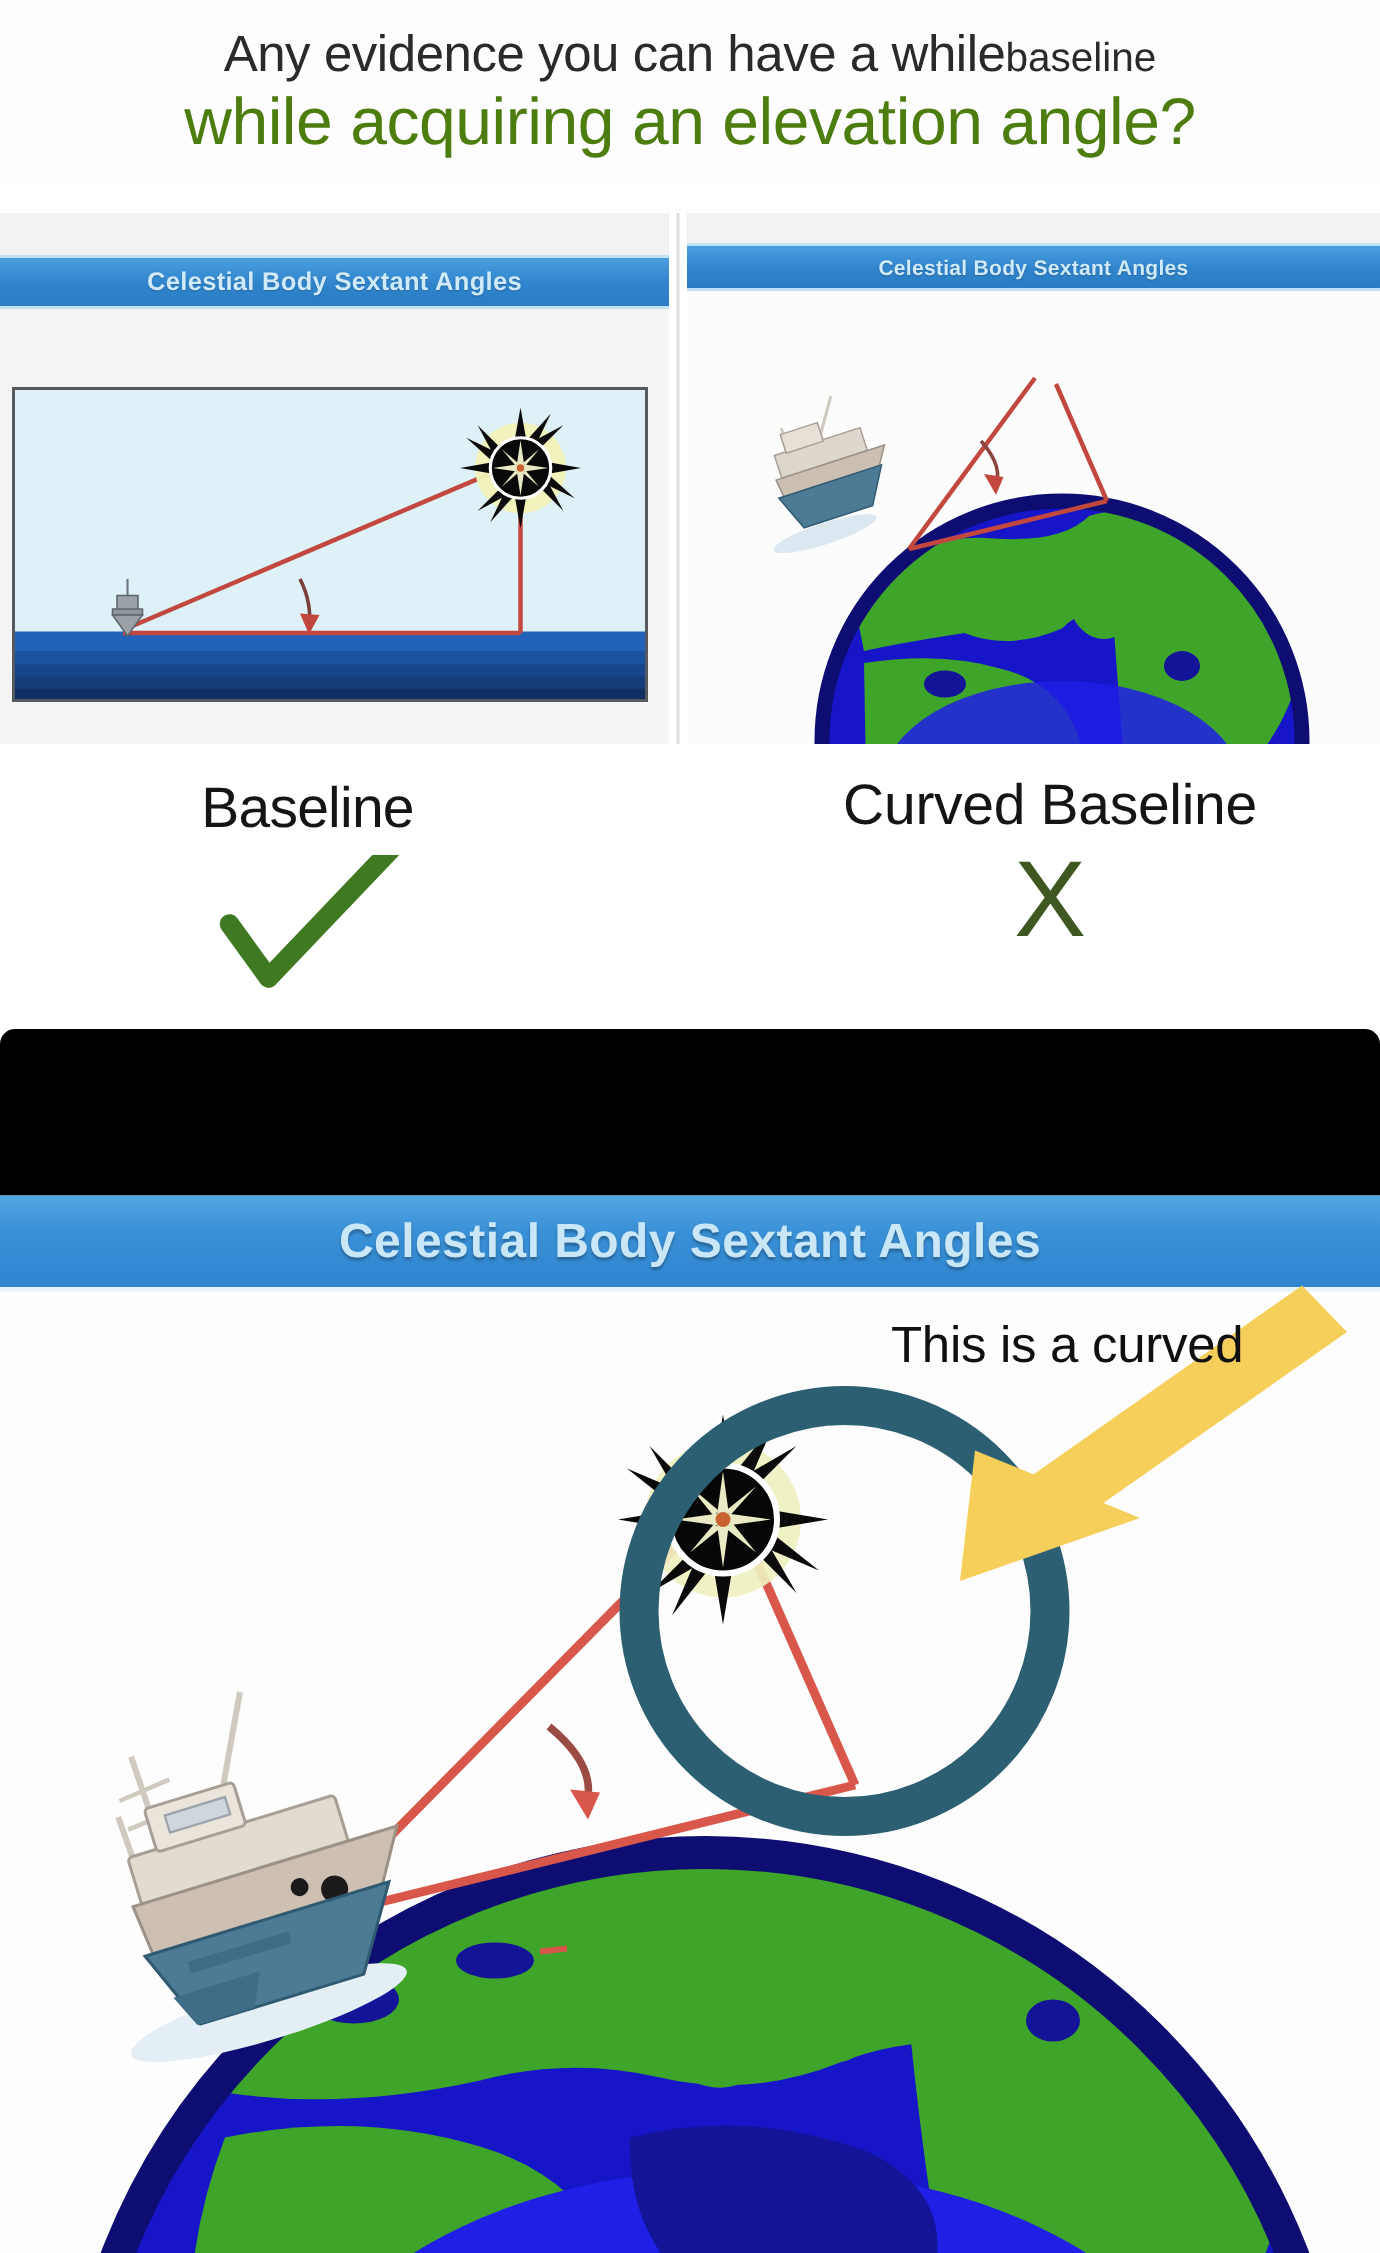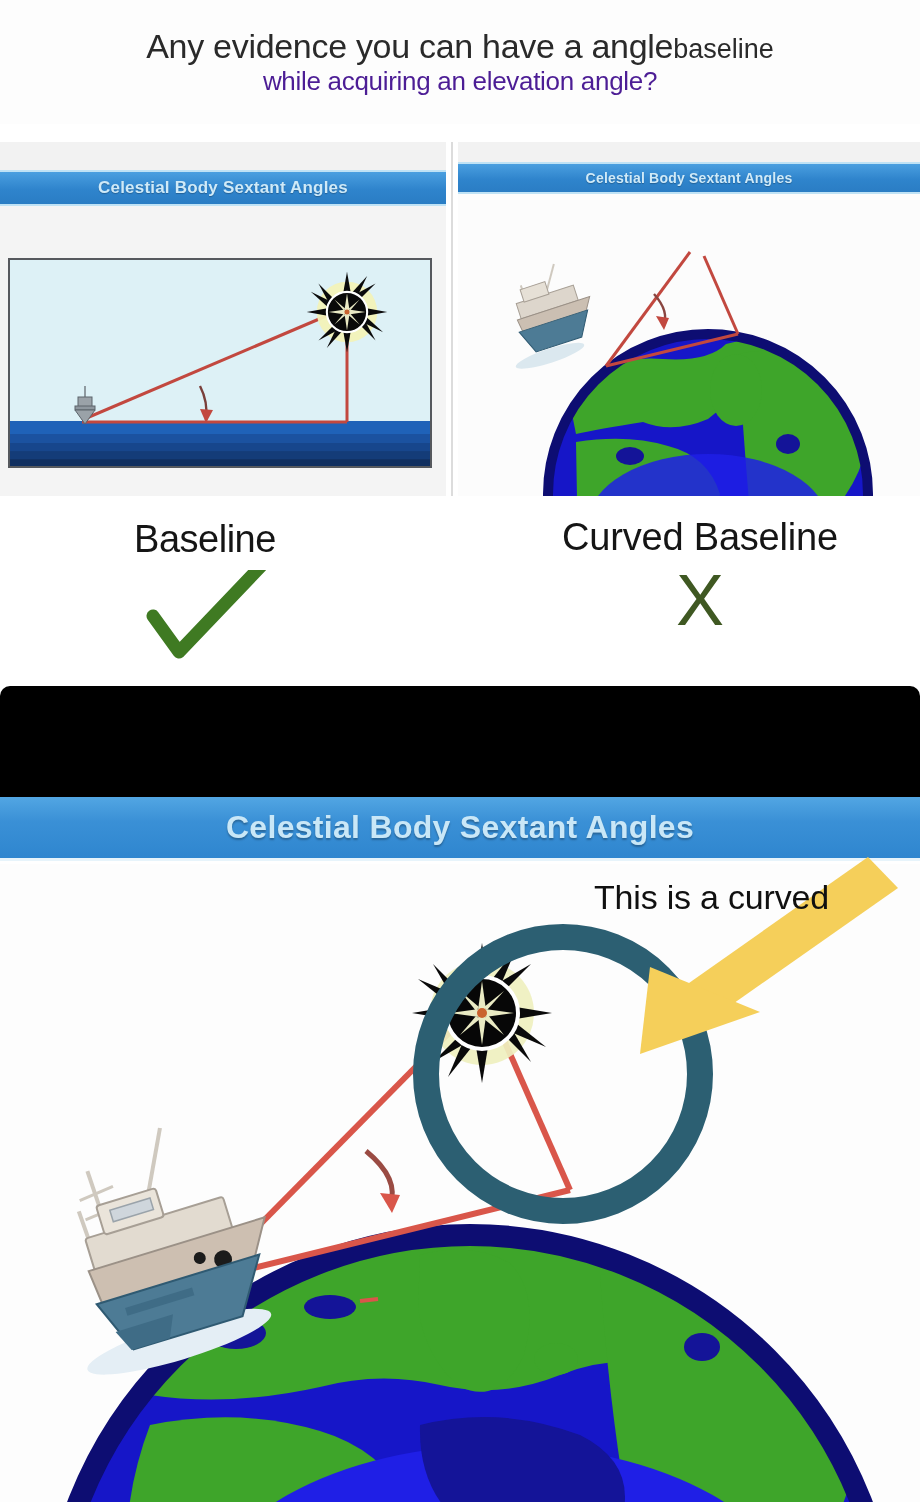--- a/index.html
+++ b/index.html
@@ -15,21 +15,21 @@
     display:flex;flex-direction:column;align-items:center;justify-content:center;
     text-align:center;
   }
   #q-line1{
     font-size:34px;color:#2a2a2a;letter-spacing:-.3px;
     white-space:nowrap;line-height:1.12;
     font-family:"Liberation Sans", sans-serif;
   }
   #q-line1 .tail{font-size:27px;letter-spacing:0;}
   #q-line2{
-    font-size:26px;color:#4c1d95;letter-spacing:-.3px;
+    font-size:44px;color:#4d7c0f;letter-spacing:-.3px;
     white-space:nowrap;line-height:1.12;margin-top:2px;
   }
 
   
   #compare{position:absolute;left:0;top:124px;width:920px;height:372px;}
 
   .slide{position:absolute;top:18px;height:354px;overflow:hidden;background:#f2f2f2;}
   #slide-left{left:0;width:446px;}
   #slide-right{left:458px;width:462px;}
   .slide-gap{
@@ -121,21 +121,21 @@
     z-index:6;
   }
   #big-svg{position:absolute;left:0;top:0;width:920px;height:820px;}
   #annot-svg{position:absolute;left:0;top:0;width:920px;height:820px;z-index:5;}
 </style>
 </head>
 <body>
 
 <div id="question">
   <div id="q-line1">
-    <span>Any evidence you can have a angle</span><span class="tail">baseline</span>
+    <span>Any evidence you can have a while</span><span class="tail">baseline</span>
   </div>
   <div id="q-line2">while acquiring an elevation angle?</div>
 </div>
 
 <div id="compare">
 
   <div class="slide" id="slide-left">
     <div class="titlebar">
       <span>Celestial Body Sextant Angles</span>
     </div>

